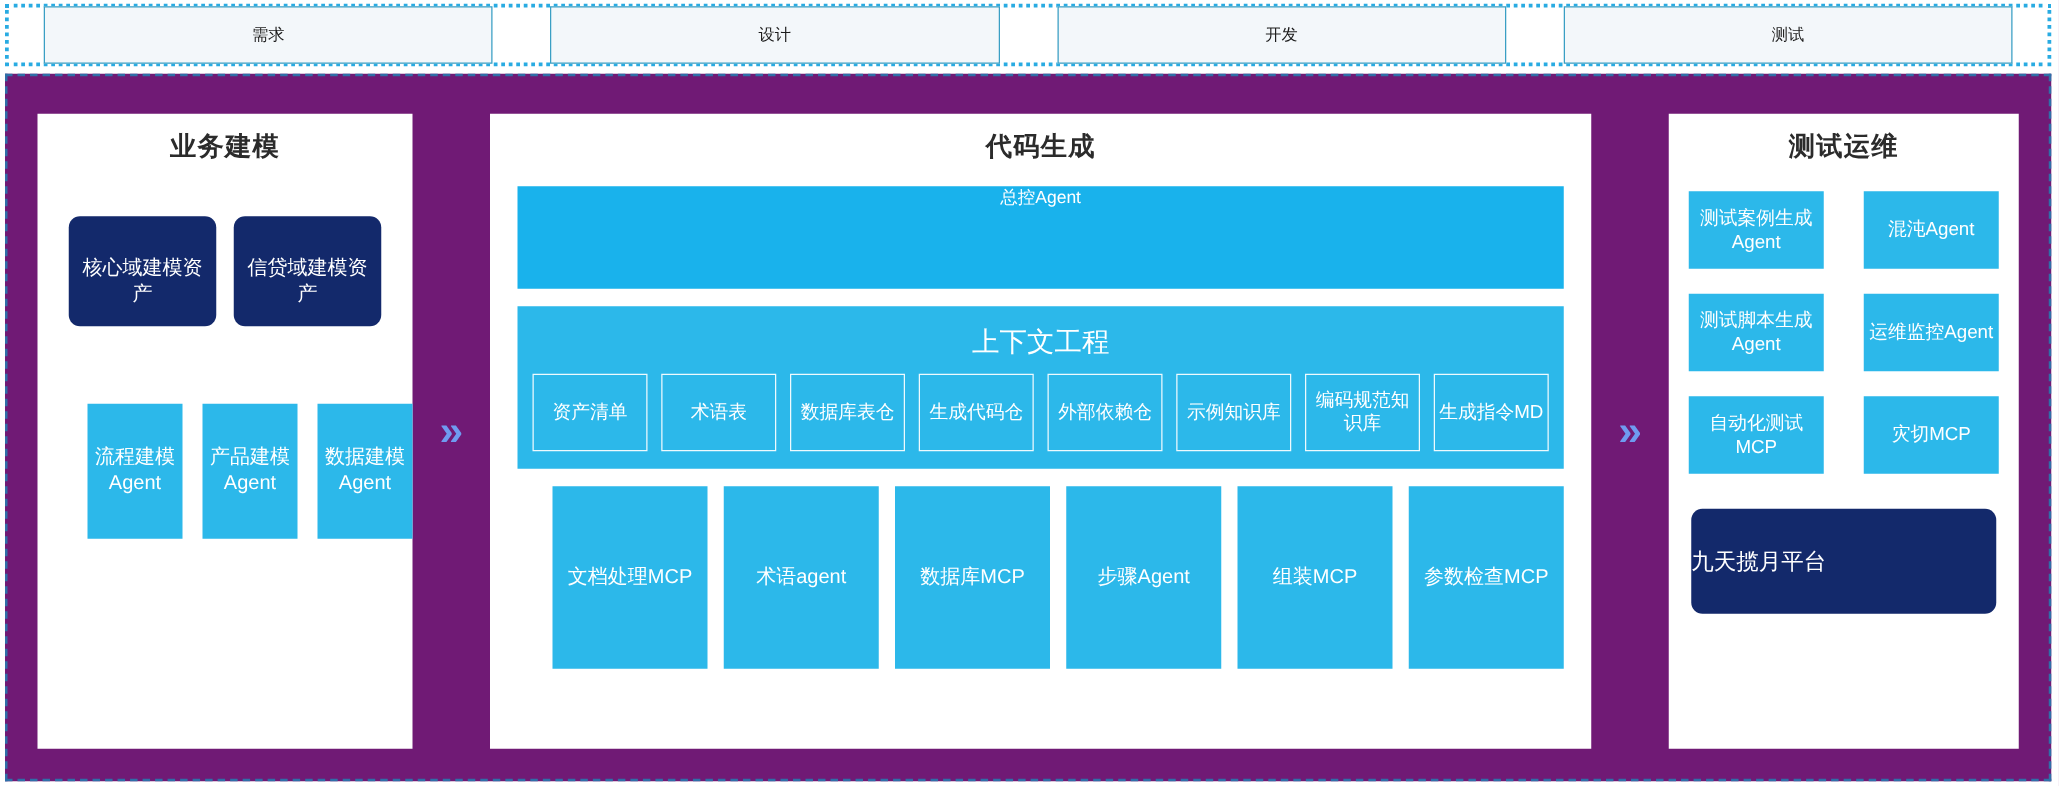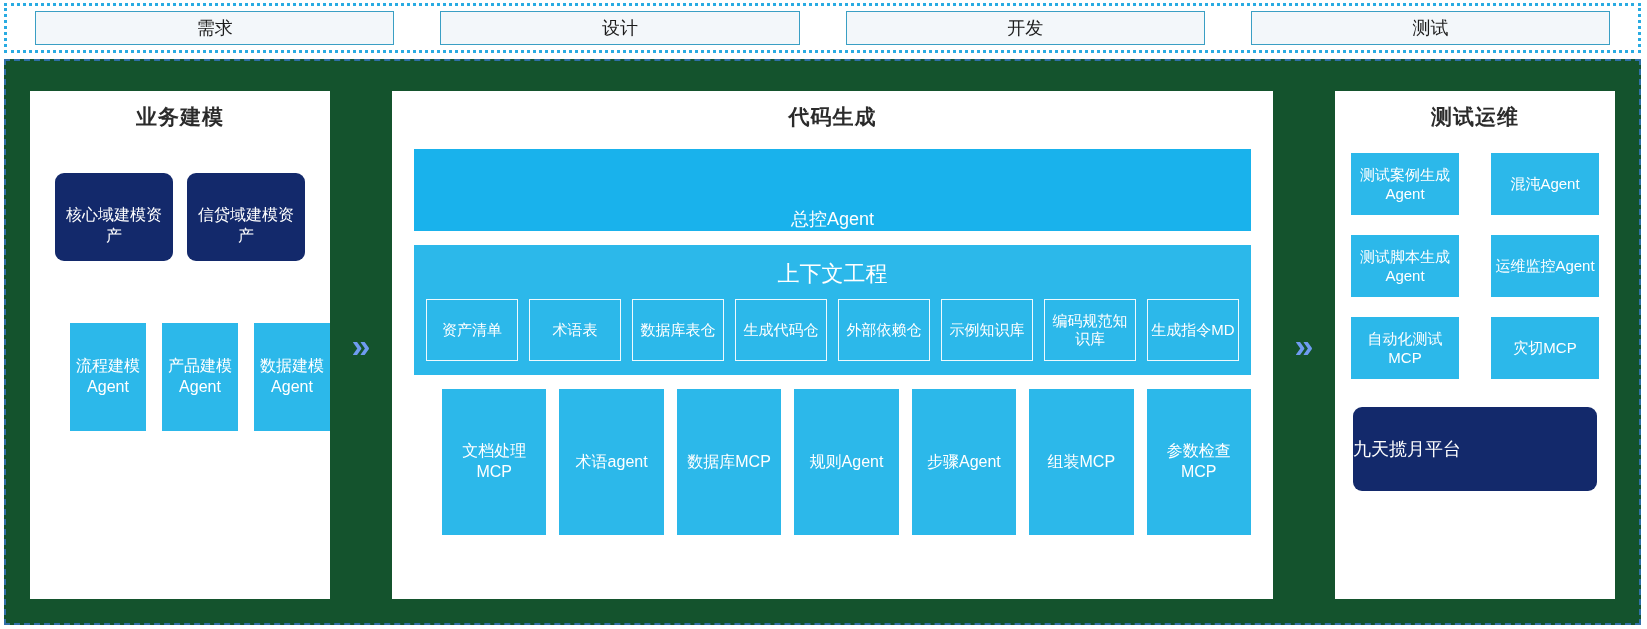--- a/index.html
+++ b/index.html
@@ -32,41 +32,41 @@
     box-sizing: border-box;
     border: 3px dotted #29abe2;
     background: #ffffff;
     display: flex;
     align-items: center;
     padding: 0 28px;
     gap: 46px;
   }
   .phase-box {
     flex: 1 1 0;
-    height: 34px;
+    height: 46px;
     box-sizing: border-box;
     border: 1px solid #3a9fc4;
     background: #f3f7fa;
     display: flex;
     align-items: center;
     justify-content: center;
-    font-size: 18px;
+    font-size: 13px;
     color: #1b1b1b;
   }
 
   
   .body-wrap {
     position: absolute;
     left: 4px;
     top: 59px;
     width: 1637px;
     height: 566px;
     box-sizing: border-box;
     border: 2px dashed #2f6fa8;
-    background: #14532d;
+    background: #701a75;
     display: flex;
     align-items: stretch;
     padding: 30px 24px 24px 24px;
   }
 
   .panel {
     background: #ffffff;
     box-sizing: border-box;
     position: relative;
   }
@@ -140,23 +140,23 @@
 
   
   .mid-inner {
     padding: 0 22px 22px 22px;
   }
   .master-bar {
     margin-top: 18px;
     height: 82px;
     background: #19b2ec;
     color: #ffffff;
-    font-size: 18px;
-    display: flex;
-    align-items: flex-end;
+    font-size: 14px;
+    display: flex;
+    align-items: flex-start;
     justify-content: center;
   }
   .ctx-block {
     margin-top: 14px;
     background: #2cb8ea;
     padding: 10px 12px 14px 12px;
     box-sizing: border-box;
   }
   .ctx-title {
     text-align: center;
@@ -333,23 +333,20 @@
           <div class="tool-item">
             <span>文档处理MCP</span>
           </div>
           <div class="tool-item">
             <span>术语agent</span>
           </div>
           <div class="tool-item">
             <span>数据库MCP</span>
           </div>
           <div class="tool-item">
-            <span>规则Agent</span>
-          </div>
-          <div class="tool-item">
             <span>步骤Agent</span>
           </div>
           <div class="tool-item">
             <span>组装MCP</span>
           </div>
           <div class="tool-item">
             <span>参数检查MCP</span>
           </div>
         </div>
 

